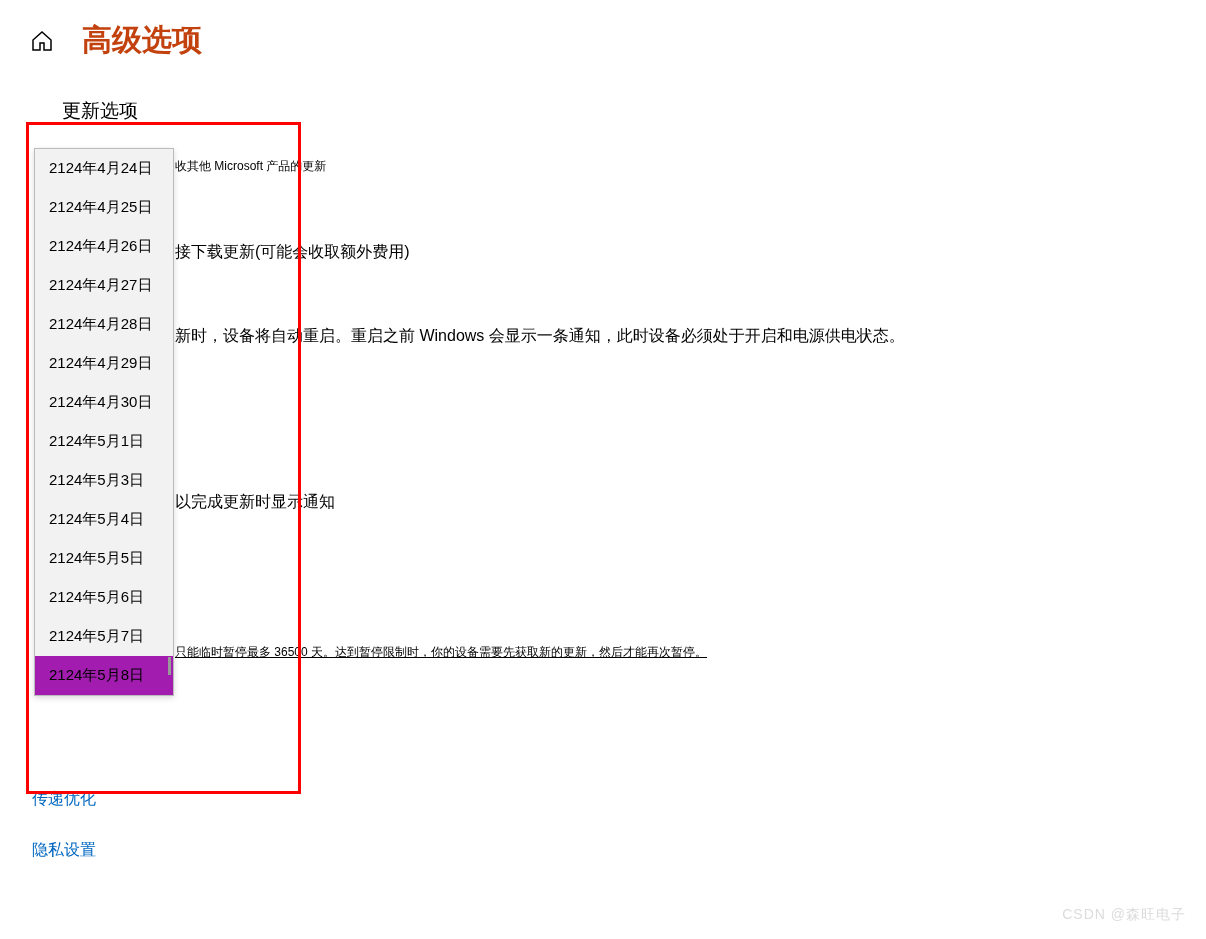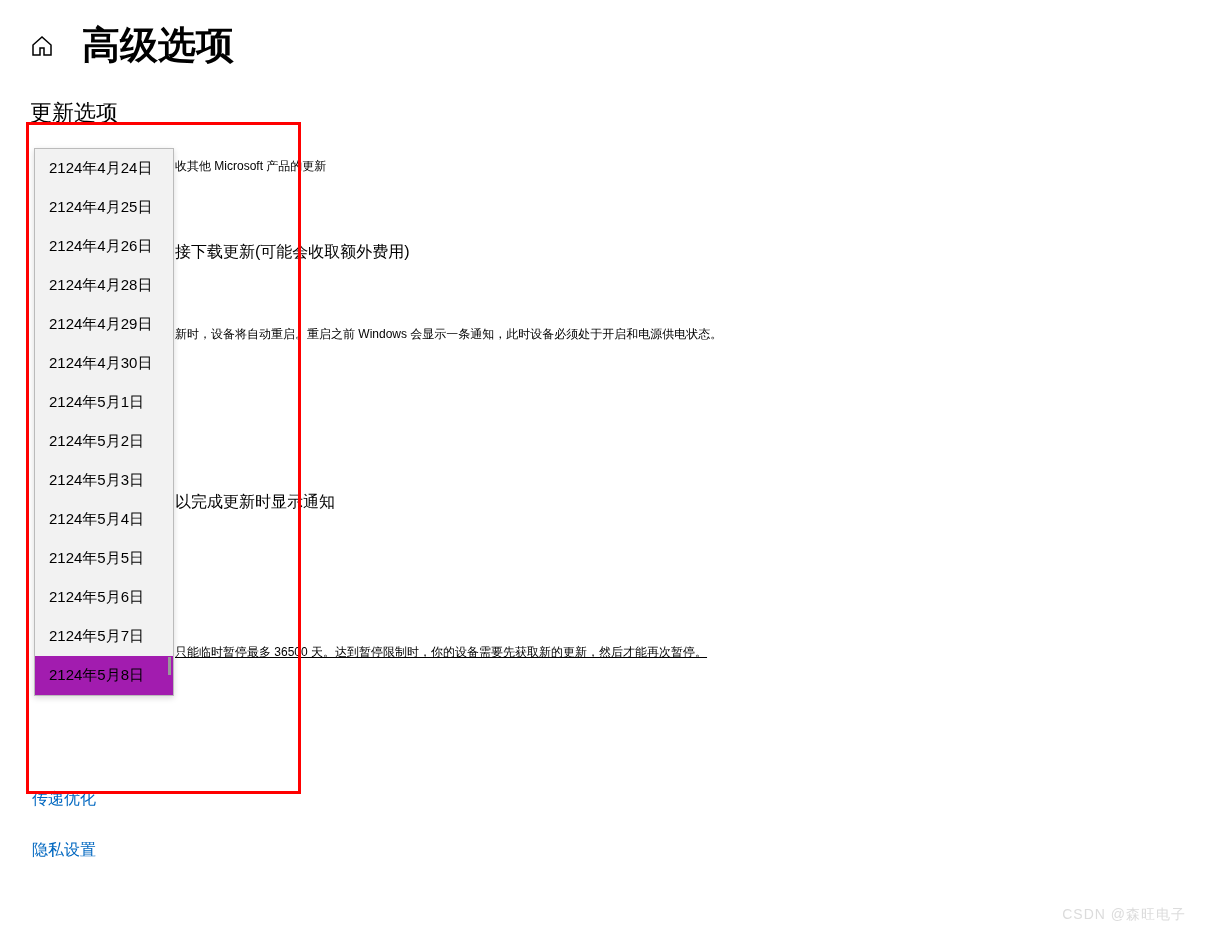--- a/index.html
+++ b/index.html
@@ -19,29 +19,30 @@
       display: flex;
       align-items: center;
       padding: 20px 30px;
     }
     .home-icon {
       width: 24px;
       height: 24px;
       margin-right: 28px;
     }
     .page-title {
-      font-size: 38px;
+      font-size: 30px;
       font-weight: 600;
-      color: #000000;
+      color: #c2410c;
     }
     .section-heading {
-      font-size: 22px;
+      font-size: 19px;
       font-weight: 400;
       color: #000;
       margin-bottom: 30px;
+      margin-left: 32px;
     }
     .link {
       color: #0067c0;
       font-size: 16px;
       cursor: pointer;
       margin-bottom: 30px;
       margin-left: 2px;
     }
     .dropdown-list {
       position: absolute;
@@ -113,21 +114,21 @@
 
 <div class="content-block" style="top:158px; left:175px;">
   <div style="font-size:12px;">收其他 Microsoft 产品的更新</div>
 </div>
 
 <div class="content-block" style="top:242px; left:175px;">
   <div style="font-size:16px;">接下载更新(可能会收取额外费用)</div>
 </div>
 
 <div class="content-block" style="top:326px; left:175px;">
-  <div style="font-size:12px;">新时，设备将自动重启。重启之前 Windows 会显示一条通知，此时设备必须处于开启和电源供电状态。</div>
+  <div style="font-size:16px;">新时，设备将自动重启。重启之前 Windows 会显示一条通知，此时设备必须处于开启和电源供电状态。</div>
 </div>
 
 <div class="content-block" style="top:492px; left:175px;">
   <div style="font-size:16px;">以完成更新时显示通知</div>
 </div>
 
 <div class="content-block" style="top:644px; left:175px;">
   <div style="font-size:12px;text-decoration:underline;">只能临时暂停最多 36500 天。达到暂停限制时，你的设备需要先获取新的更新，然后才能再次暂停。</div>
 </div>
 
@@ -136,25 +137,25 @@
 </div>
 
 <div class="content-block" style="top:840px;">
   <div class="link">隐私设置</div>
 </div>
 
 <div class="dropdown-list" id="dropdown-container">
 <div class="dropdown-item">2124年4月24日</div>
     <div class="dropdown-item">2124年4月25日</div>
     <div class="dropdown-item">2124年4月26日</div>
+    <div class="dropdown-item">2124年4月27日</div>
     <div class="dropdown-item">2124年4月28日</div>
     <div class="dropdown-item">2124年4月29日</div>
     <div class="dropdown-item">2124年4月30日</div>
     <div class="dropdown-item">2124年5月1日</div>
-    <div class="dropdown-item">2124年5月2日</div>
     <div class="dropdown-item">2124年5月3日</div>
     <div class="dropdown-item">2124年5月4日</div>
     <div class="dropdown-item">2124年5月5日</div>
     <div class="dropdown-item">2124年5月6日</div>
     <div class="dropdown-item">2124年5月7日</div>
     <div class="dropdown-item selected">2124年5月8日<div class="scrollbar-thumb"></div></div>
   </div>
 
 <div class="red-border"></div>
 

